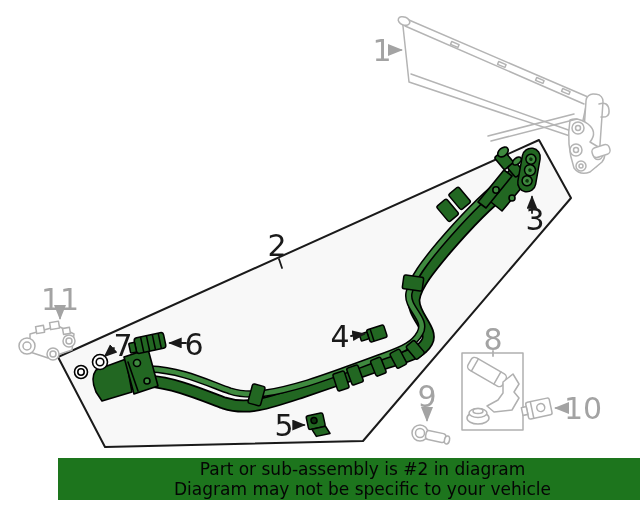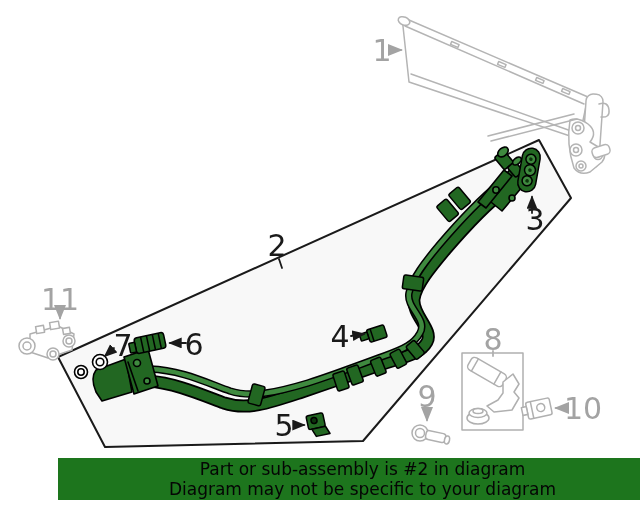--- a/index.html
+++ b/index.html
@@ -213,16 +213,16 @@
   <text class="callout strong" x="194" y="355" text-anchor="middle">6</text>
   <text class="callout strong" x="123" y="356" text-anchor="middle">7</text>
   <text class="callout muted" x="493" y="350" text-anchor="middle">8</text>
   <text class="callout muted" x="427" y="407" text-anchor="middle">9</text>
   <text class="callout muted" x="583" y="419" text-anchor="middle">10</text>
   <text class="callout muted" x="60" y="310" text-anchor="middle">11</text>
 </svg>
 
 <div id="banner" style="background: rgb(29, 117, 29); color: rgb(5, 5, 5);">
   <div>Part or sub-assembly is #2 in diagram</div>
-  <div>Diagram may not be specific to your diagram</div>
+  <div>Diagram may not be specific to your vehicle</div>
 </div>
 
 </div>
 
 </body></html>

